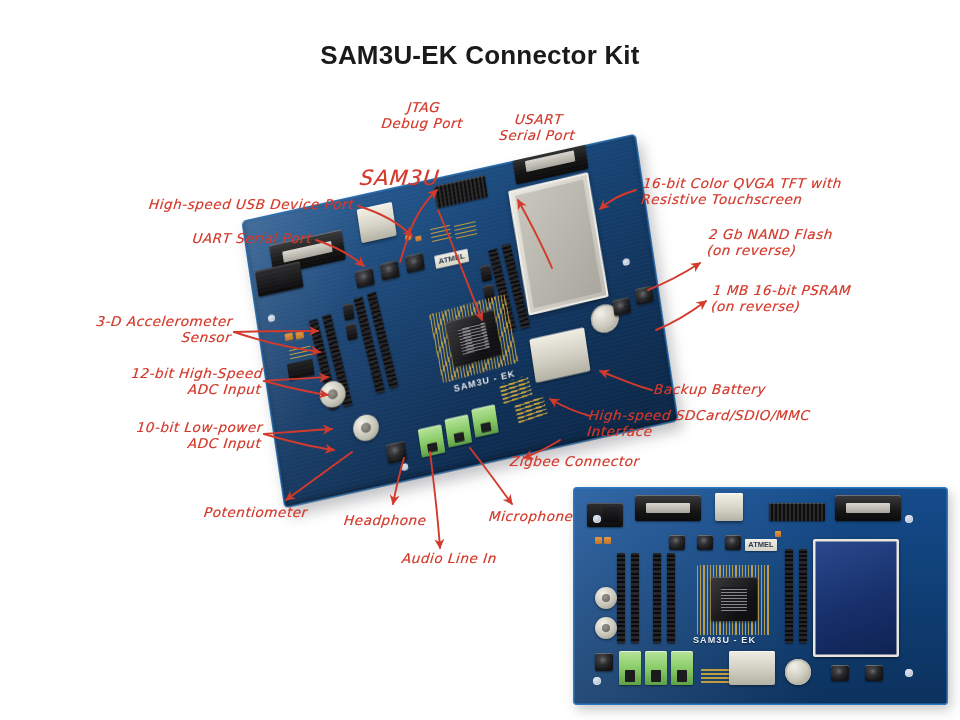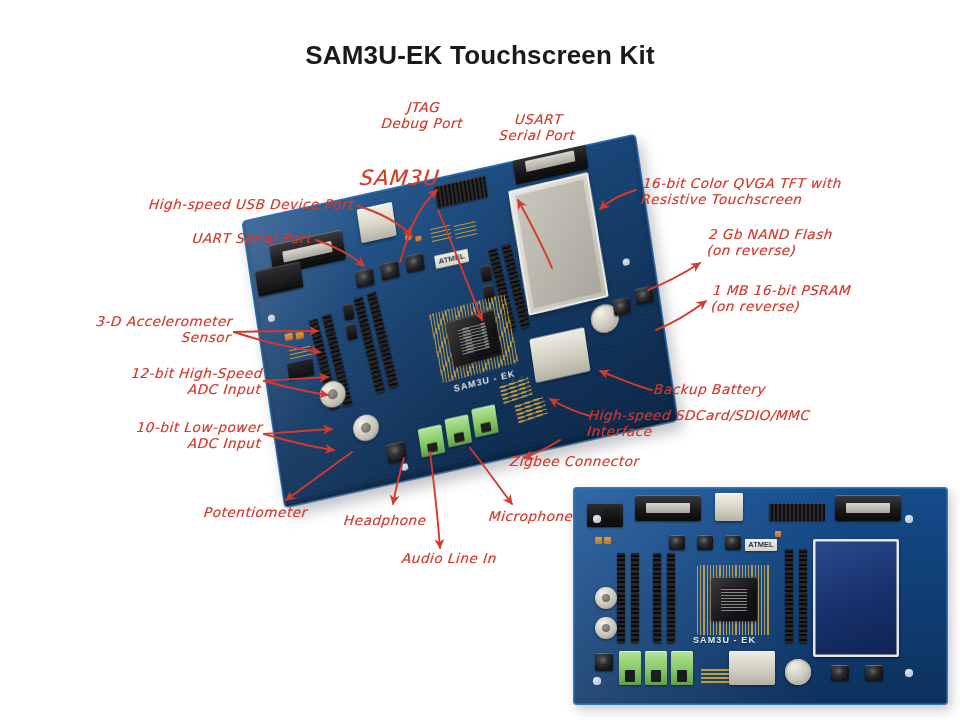--- a/index.html
+++ b/index.html
@@ -260,21 +260,21 @@
     border-radius:50%;
     background: radial-gradient(circle at 40% 35%, #dfe6ef, #9fb0c4);
     box-shadow: inset 0 0 0 1px rgba(255,255,255,.45);
   }
 </style>
 </head>
 <body>
 
 <div id="stage">
 
-  <div id="page-title">SAM3U-EK Touchscreen Kit</div>
+  <div id="page-title">SAM3U-EK Connector Kit</div>
 
   <div id="board-main-wrap">
     <div class="pcb">
 
       <div class="part dsub" style="left:24px;  top:30px;  width:74px;  height:30px;"></div>
       <div class="part blackbox" style="left:6px; top:52px;  width:46px;  height:26px;"></div>
       <div class="part smd" style="left:24px;  top:62px;  width:16px;  height:14px;"></div>
       <div class="part usbB" style="left:116px; top:14px;  width:36px;  height:34px;"></div>
       <div class="part header" style="left:196px; top:8px;   width:52px;  height:22px;"></div>
       <div class="part dsub" style="left:278px; top:-6px;  width:74px;  height:30px;"></div>

